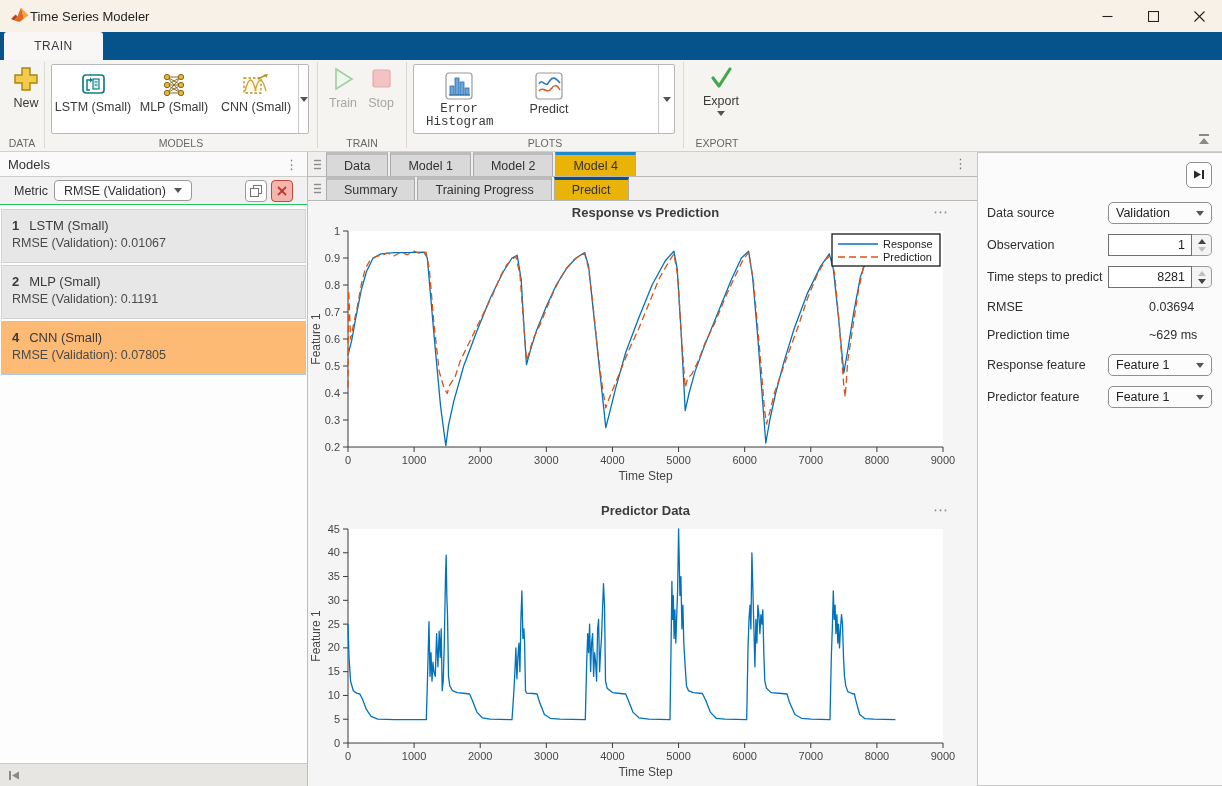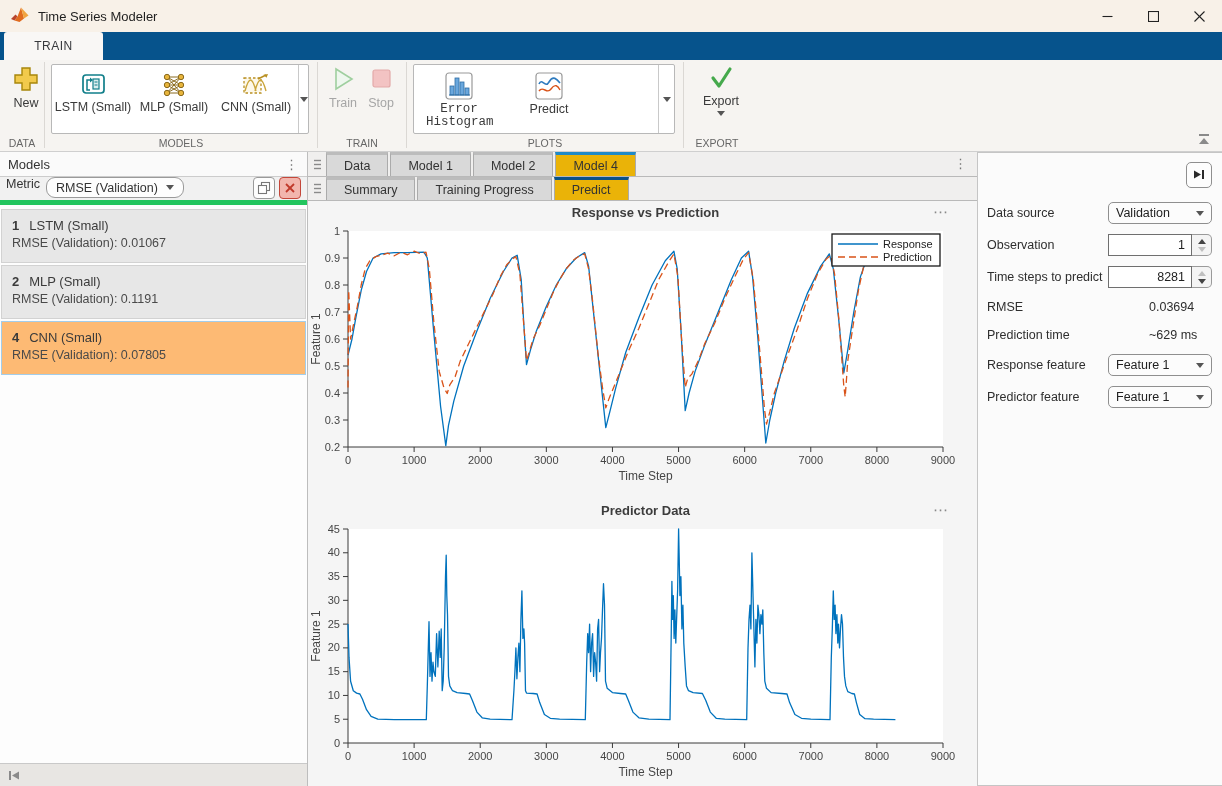--- a/index.html
+++ b/index.html
@@ -2,21 +2,21 @@
 <html><head>
 <meta charset="utf-8">
 <style>
   * { margin:0; padding:0; box-sizing:border-box; }
   html,body { width:1222px; height:786px; overflow:hidden; font-family:"Liberation Sans", sans-serif; background:#f5f3f0; }
   .app { position:relative; width:1222px; height:786px; background:#f5f3f0; }
 
   
   .titlebar { position:absolute; left:0; top:0; width:1222px; height:32px; background:#f8f1e8; display:flex; align-items:center; }
   .titlebar .logo { margin-left:10px; width:20px; height:20px; }
-  .titlebar .title { margin-left:8px; font-size:13px; color:#1f1f1f; }
+  .titlebar .title { font-size:13px; color:#1f1f1f; }
   .winbtns { position:absolute; right:0; top:0; height:32px; display:flex; }
   .winbtn { width:46px; height:32px; display:flex; align-items:center; justify-content:center; cursor:default; }
 
   
   .ribbonrow { position:absolute; left:0; top:32px; width:1222px; height:28px; background:#06538c; }
   .ribbontab { position:absolute; left:4px; top:0; width:99px; height:28px; background:#f9f7f5; border-radius:3px 3px 0 0;
                display:flex; align-items:center; justify-content:center; font-size:12px; color:#38393d; letter-spacing:0.5px; }
 
   
   .toolbar { position:absolute; left:0; top:60px; width:1222px; height:92px; background:#f6f4f1; border-bottom:1px solid #cfcfcf; display:flex; }
@@ -37,23 +37,23 @@
   .ribbon-collapse { position:absolute; right:8px; bottom:4px; width:20px; height:16px; display:flex; align-items:center; justify-content:center; cursor:default; }
 
   
   .main { position:absolute; left:0; top:152px; width:1222px; height:634px; display:flex; }
 
   
   .leftpanel { width:308px; height:634px; border-right:1px solid #bdbdbd; display:flex; flex-direction:column; background:#fdfdfd; }
   .lp-header { height:25px; background:#fafafa; border-bottom:1px solid #cccccc; display:flex; align-items:center; padding:0 8px; }
   .lp-header .lp-title { font-size:13px; color:#333; flex:1; }
   .lp-header .kebab { color:#777; font-size:13px; letter-spacing:1px; cursor:default; }
-  .metricrow { height:28px; background:#f1f1f1; border-bottom:5px solid #22c55e; display:flex; padding:0 6px; }
+  .metricrow { height:28px; background:#f1f1f1; border-bottom:1px solid #22c55e; display:flex; align-items:center; padding:0 14px; }
   .metricrow .mlabel { font-size:12.5px; color:#333; margin-right:6px; }
-  .pill { height:21px; border:1px solid #9a9a9a; border-radius:9px; background:#fdfdfd; display:flex; align-items:center; padding:0 9px; cursor:default; }
+  .pill { height:21px; border:1px solid #9a9a9a; border-radius:4px; background:#fdfdfd; display:flex; align-items:center; padding:0 9px; cursor:default; }
   .pill .pval { font-size:12.5px; color:#333; margin-right:8px; }
   .sqbtn { width:22px; height:22px; border:1px solid #9a9a9a; border-radius:4px; background:#fdfdfd; display:flex; align-items:center; justify-content:center; margin-left:4px; cursor:default; }
   .sqbtn.del { background:#f2b6ae; border-color:#c4473a; }
   .mlist { flex:1; background:#fdfdfd; padding-top:4px; overflow:hidden; }
   .mitem { height:54px; margin:0 1px 2px 1px; background:#e7e7e7; border:1px solid #d2d2d2; padding:8px 10px 0 10px; cursor:default; }
   .mitem.selected { background:#fdba74; border-color:#a3cdea; }
   .mitem .l1 { font-size:13px; color:#3b3b3b; }
   .mitem .l1 b { margin-right:10px; }
   .mitem .l2 { font-size:12.5px; color:#4a4a4a; margin-top:3px; }
   .lp-bottom { height:23px; background:#e8e6e3; border-top:1px solid #c9c9c9; display:flex; align-items:center; padding-left:8px; }

